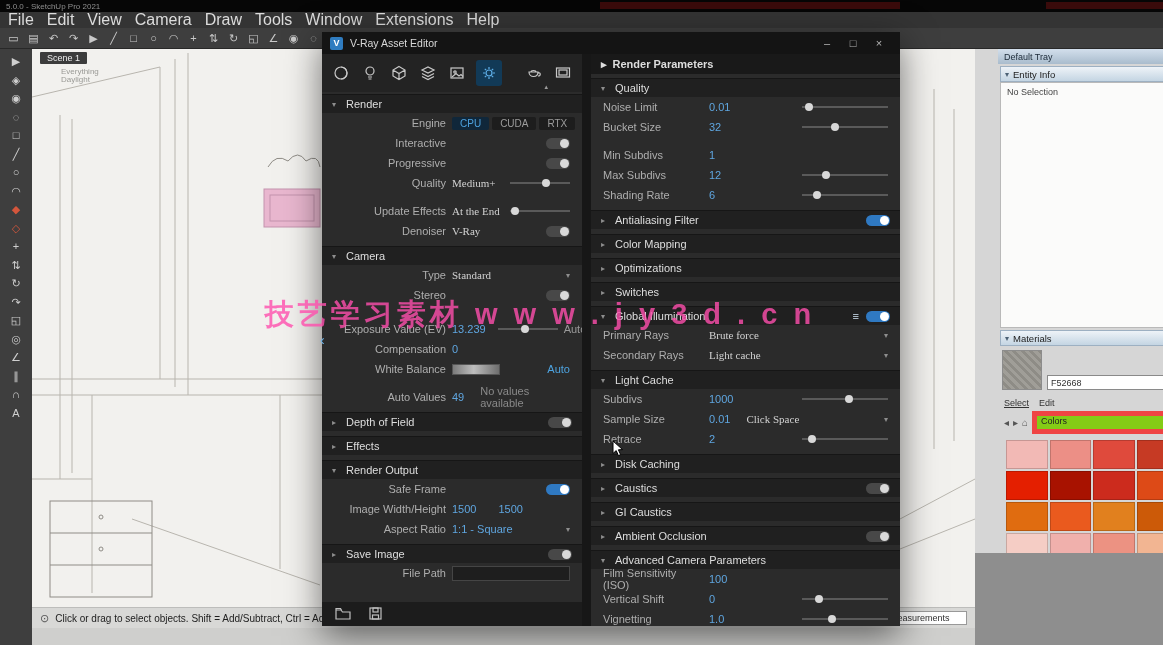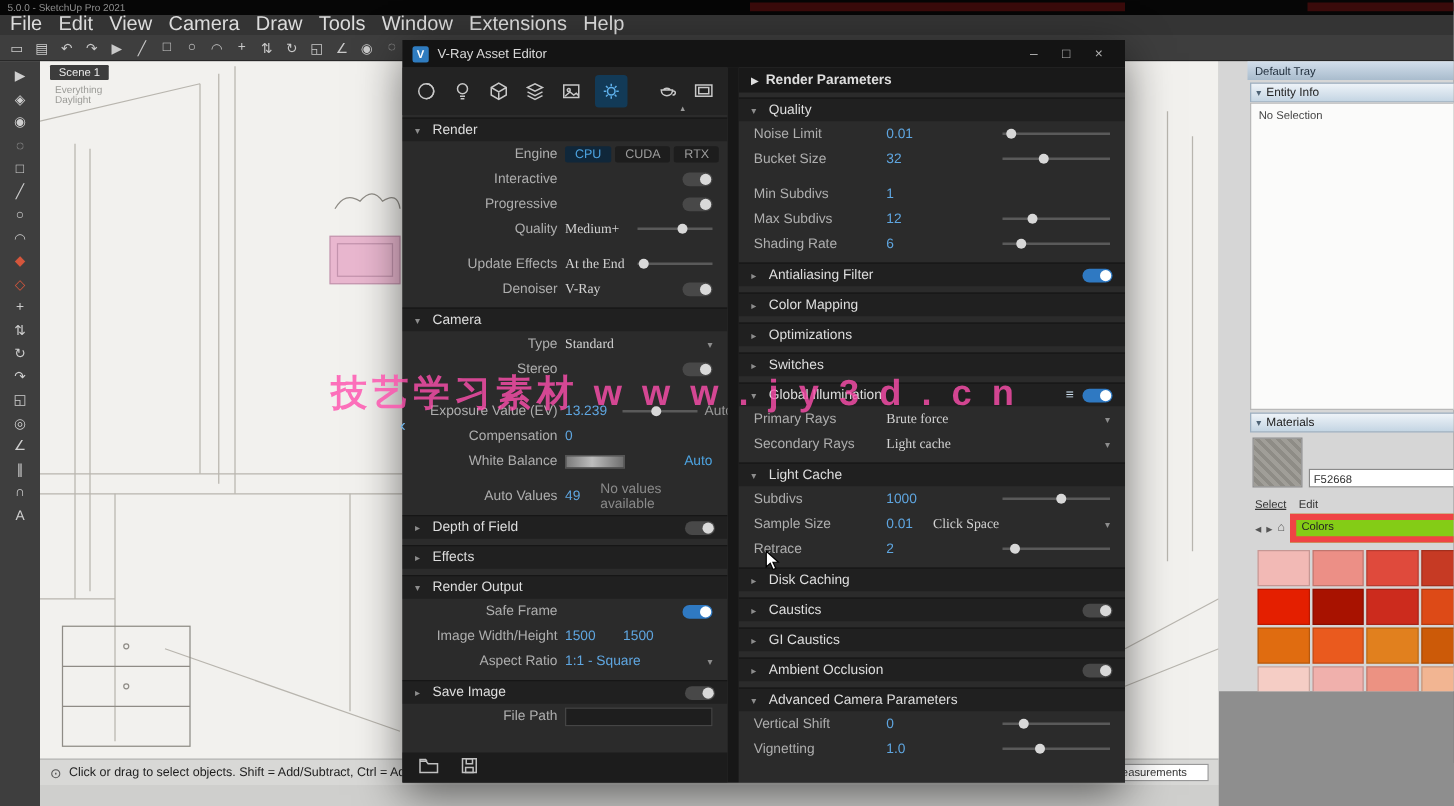--- a/index.html
+++ b/index.html
@@ -19,21 +19,21 @@
   .toolbar .icon{width:15px;text-align:center;cursor:default;}
   .lefttools{position:absolute;left:0;top:49px;width:32px;height:596px;background:#3e3e3e;
              display:flex;flex-direction:column;align-items:center;gap:3.5px;padding-top:5px;
              box-sizing:border-box;font-size:11px;color:#cfcfcf;}
   .lefttools .icon{height:15px;line-height:15px;}
   .lefttools .warm{color:#d4563c;}
   
   .canvas{position:absolute;left:32px;top:49px;width:943px;height:558px;background:#f2f1ee;overflow:hidden;}
   .scene-tab{position:absolute;left:8px;top:3px;background:#3c3c3c;color:#eee;font-size:9px;
              padding:1px 7px;border-radius:1px;}
-  .scene-line{position:absolute;left:12px;font-size:8px;color:#9a9a96;}
+  .scene-line{position:absolute;left:29px;font-size:8px;color:#9a9a96;}
   .sl1{top:18px;} .sl2{top:26px;}
   
   .statusbar{position:absolute;left:32px;top:607px;width:943px;height:21px;background:#d8d8d6;
              border-top:1px solid #bdbdbb;display:flex;align-items:center;gap:6px;
              font-size:10px;color:#1d1d1d;padding:0 8px;box-sizing:border-box;}
   .status-icon{color:#555;font-size:11px;}
   .meas-wrap{margin-left:auto;display:flex;align-items:center;gap:4px;}
   .meas-box{background:#fff;border:1px solid #999;font-size:9px;color:#333;padding:1px 6px;min-width:70px;}
   .bottom-filler{position:absolute;left:32px;top:628px;width:943px;height:17px;background:#cfcfcd;}
   
@@ -697,20 +697,24 @@
                   <i></i>
                 </span>
               </span>
           </div>
 
           <div class="sec">
             <span class="tri">▾</span>
             <span>Advanced Camera Parameters</span>
           </div>
           <div class="row">
+            <span class="rlbl">Film Sensitivity (ISO)</span>
+            <span class="val">100</span>
+          </div>
+          <div class="row">
             <span class="rlbl">Vertical Shift</span>
             <span class="val">0</span>
             <span class="rt">
                 <span class="slider">
                   <i style="left:20%"></i>
                 </span>
               </span>
           </div>
           <div class="row">
             <span class="rlbl">Vignetting</span>

